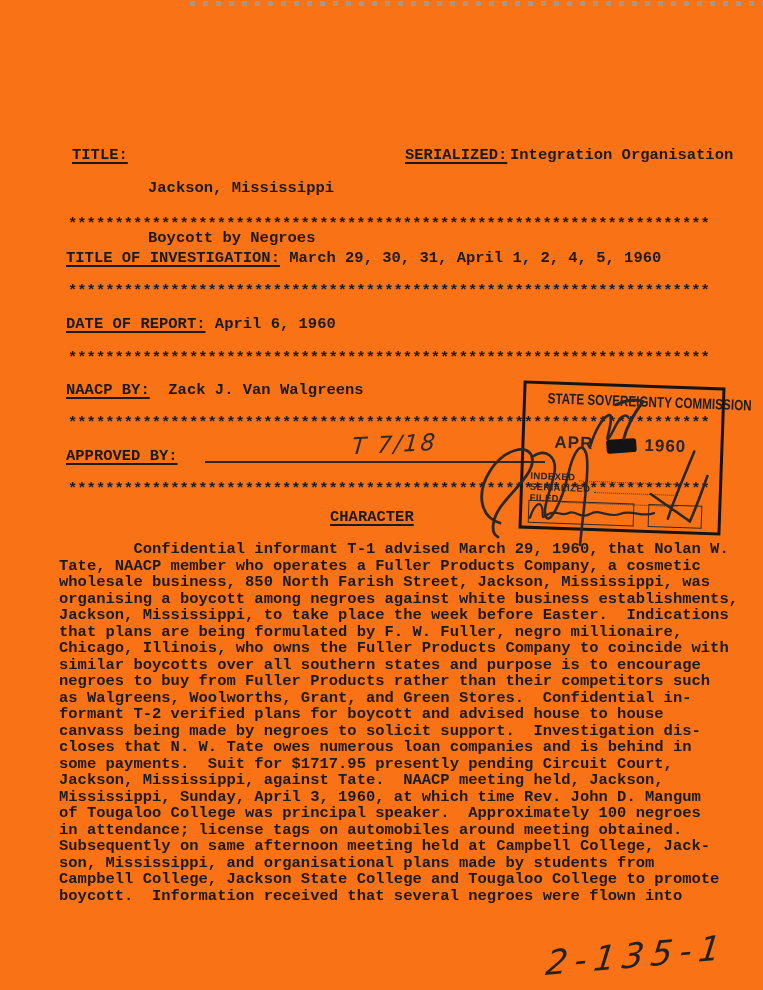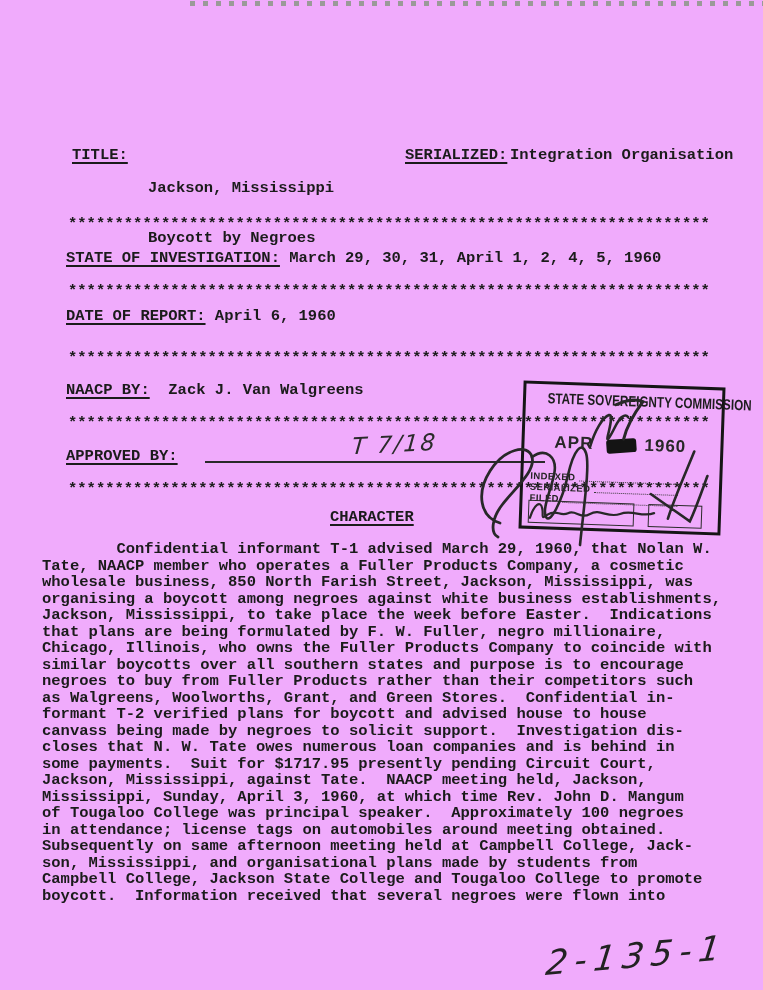--- a/index.html
+++ b/index.html
@@ -1,20 +1,20 @@
 <!DOCTYPE html>
 <html><head>
 <meta charset="utf-8">
 <style>
   html,body{margin:0;padding:0;background:#e8e8e6;}
   .page{
     position:relative;
     width:763px;height:990px;
     margin:0 auto;
-    background:#f0abfc;
+    background:#f97316;
     overflow:hidden;
     font-family:"Liberation Mono","DejaVu Sans Mono",monospace;
     color:#1b1b1b;
   }
   .tw{ 
     font-family:"Liberation Mono","DejaVu Sans Mono",monospace;
     font-size:15.5px;
     font-weight:bold;
     line-height:16.5px;
     white-space:pre;
@@ -30,21 +30,21 @@
     position:absolute;top:1px;left:190px;width:573px;height:5px;
     background:repeating-linear-gradient(90deg,#9a9a98 0 5px,transparent 5px 13px);
   }
   .sep{letter-spacing:0;}
   .approved-line{
     position:absolute;
     border-bottom:2.5px solid #2a2a2a;
   }
   
   .synopsis-body{position:absolute;left:42px;top:541px;z-index:1;}
-  .synopsis-body div{white-space:pre;}
+  .synopsis-body div{white-space:pre;margin-left:17px;}
   
   .stamp{
     position:absolute;left:521px;top:384px;width:196px;height:142px;
     border:3px solid #151515;
     transform:rotate(2deg);
     background:transparent;
     z-index:2;
     color:#1d1d1d;
   }
   .stamp-title{
@@ -100,25 +100,25 @@
   <div class="tw abs ul" style="left:72px;top:147px;">TITLE:</div>
   <div class="tw abs" style="left:148px;top:147px;">
     <div>Jackson, Mississippi</div>
     <div>Boycott by Negroes</div>
   </div>
   <div class="tw abs ul" style="left:405px;top:147px;">SERIALIZED:</div>
   <div class="tw abs" style="left:510px;top:147px;">Integration Organisation</div>
 
   <div class="tw abs sep" style="left:68px;top:216px;">*********************************************************************</div>
 
-  <div class="tw abs" style="left:66px;top:250px;"><span class="ul">STATE OF INVESTIGATION:</span><span> March 29, 30, 31, April 1, 2, 4, 5, 1960</span></div>
+  <div class="tw abs" style="left:66px;top:250px;"><span class="ul">TITLE OF INVESTIGATION:</span><span> March 29, 30, 31, April 1, 2, 4, 5, 1960</span></div>
 
   <div class="tw abs sep" style="left:68px;top:283px;">*********************************************************************</div>
 
-  <div class="tw abs" style="left:66px;top:308px;"><span class="ul">DATE OF REPORT:</span><span> April 6, 1960</span></div>
+  <div class="tw abs" style="left:66px;top:316px;"><span class="ul">DATE OF REPORT:</span><span> April 6, 1960</span></div>
 
   <div class="tw abs sep" style="left:68px;top:350px;">*********************************************************************</div>
 
   <div class="tw abs" style="left:66px;top:382px;"><span class="ul">NAACP BY:</span><span>  Zack J. Van Walgreens</span></div>
 
   <div class="tw abs sep" style="left:68px;top:415px;z-index:1;">*********************************************************************</div>
 
   <div class="tw abs ul" style="left:66px;top:448px;">APPROVED BY:</div>
   <div class="approved-line" style="left:205px;top:437px;width:340px;height:24px;"></div>
   <div class="hand hand-approved abs" style="left:352px;top:431px;">T 7/18</div>

